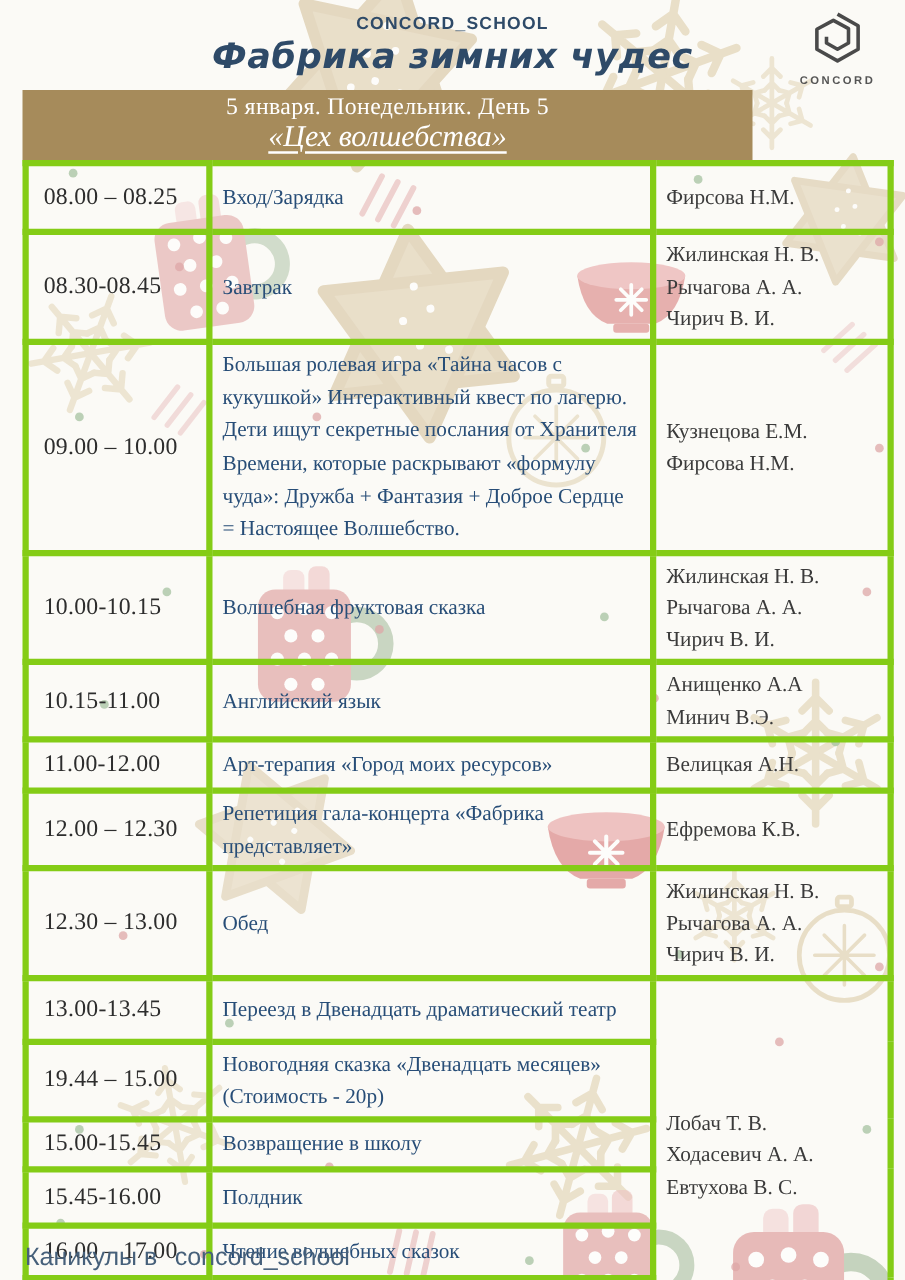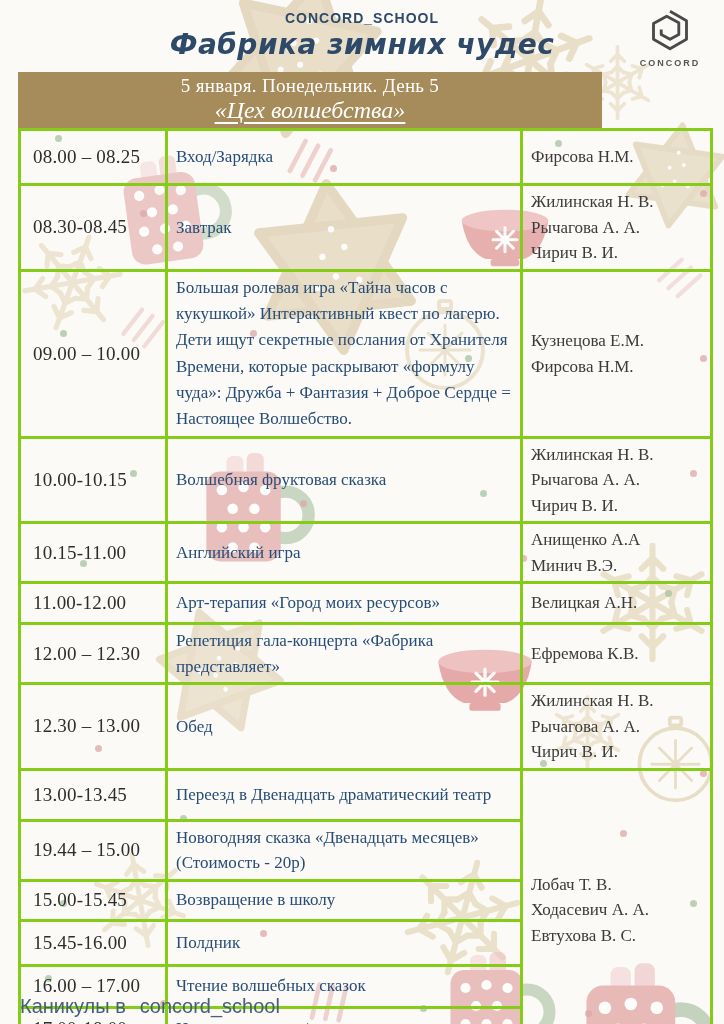--- a/index.html
+++ b/index.html
@@ -26,21 +26,21 @@
   
   .banner { position:absolute; left:18px; top:72px; width:584px; height:56px;
             background:#a68b5b; color:#fff; text-align:center; z-index:2; }
   .banner-line1 { font-size:19px; padding-top:3px; letter-spacing:.3px; }
   .banner-line2 { font-size:24px; font-style:italic; display:inline-block;
                   text-decoration:underline; text-underline-offset:4px; line-height:1.1; }
 
   
   table.sched { position:absolute; left:18px; top:128px; width:692px; z-index:2;
                 border-collapse:collapse; table-layout:fixed; background:transparent; }
-  table.sched td { border:3px solid #84cc16; vertical-align:middle; background:transparent; }
+  table.sched td { border:5px solid #84cc16; vertical-align:middle; background:transparent; }
   td.c-time { width:147px; padding-left:12px; font-size:19px; color:#2d2d2d; letter-spacing:.2px; }
   td.c-act  { width:355px; padding:3px 8px; font-size:17px; color:#274d77; line-height:1.5; }
   td.c-staff{ width:190px; padding:3px 8px; font-size:17px; color:#3b3b3b; line-height:1.5;margin-left:36px; }
 
   
   .footer { position:absolute; left:20px; top:995px; z-index:2;
             font-family:"Liberation Sans", sans-serif; font-size:20px; color:#46607a; }
   .footer span { margin-right:14px; }
 </style>
 </head>
@@ -261,21 +261,21 @@
       <td class="c-time">10.00-10.15</td>
       <td class="c-act">Волшебная фруктовая сказка</td>
       <td class="c-staff">
         <div>Жилинская Н. В.</div>
         <div>Рычагова А. А.</div>
         <div>Чирич В. И.</div>
       </td>
     </tr>
     <tr style="height:57px">
       <td class="c-time">10.15-11.00</td>
-      <td class="c-act">Английский игра</td>
+      <td class="c-act">Английский язык</td>
       <td class="c-staff">
         <div>Анищенко А.А</div>
         <div>Минич В.Э.</div>
       </td>
     </tr>
     <tr style="height:41px">
       <td class="c-time">11.00-12.00</td>
       <td class="c-act">Арт-терапия «Город моих ресурсов»</td>
       <td class="c-staff">
             <div>Велицкая А.Н.</div>

